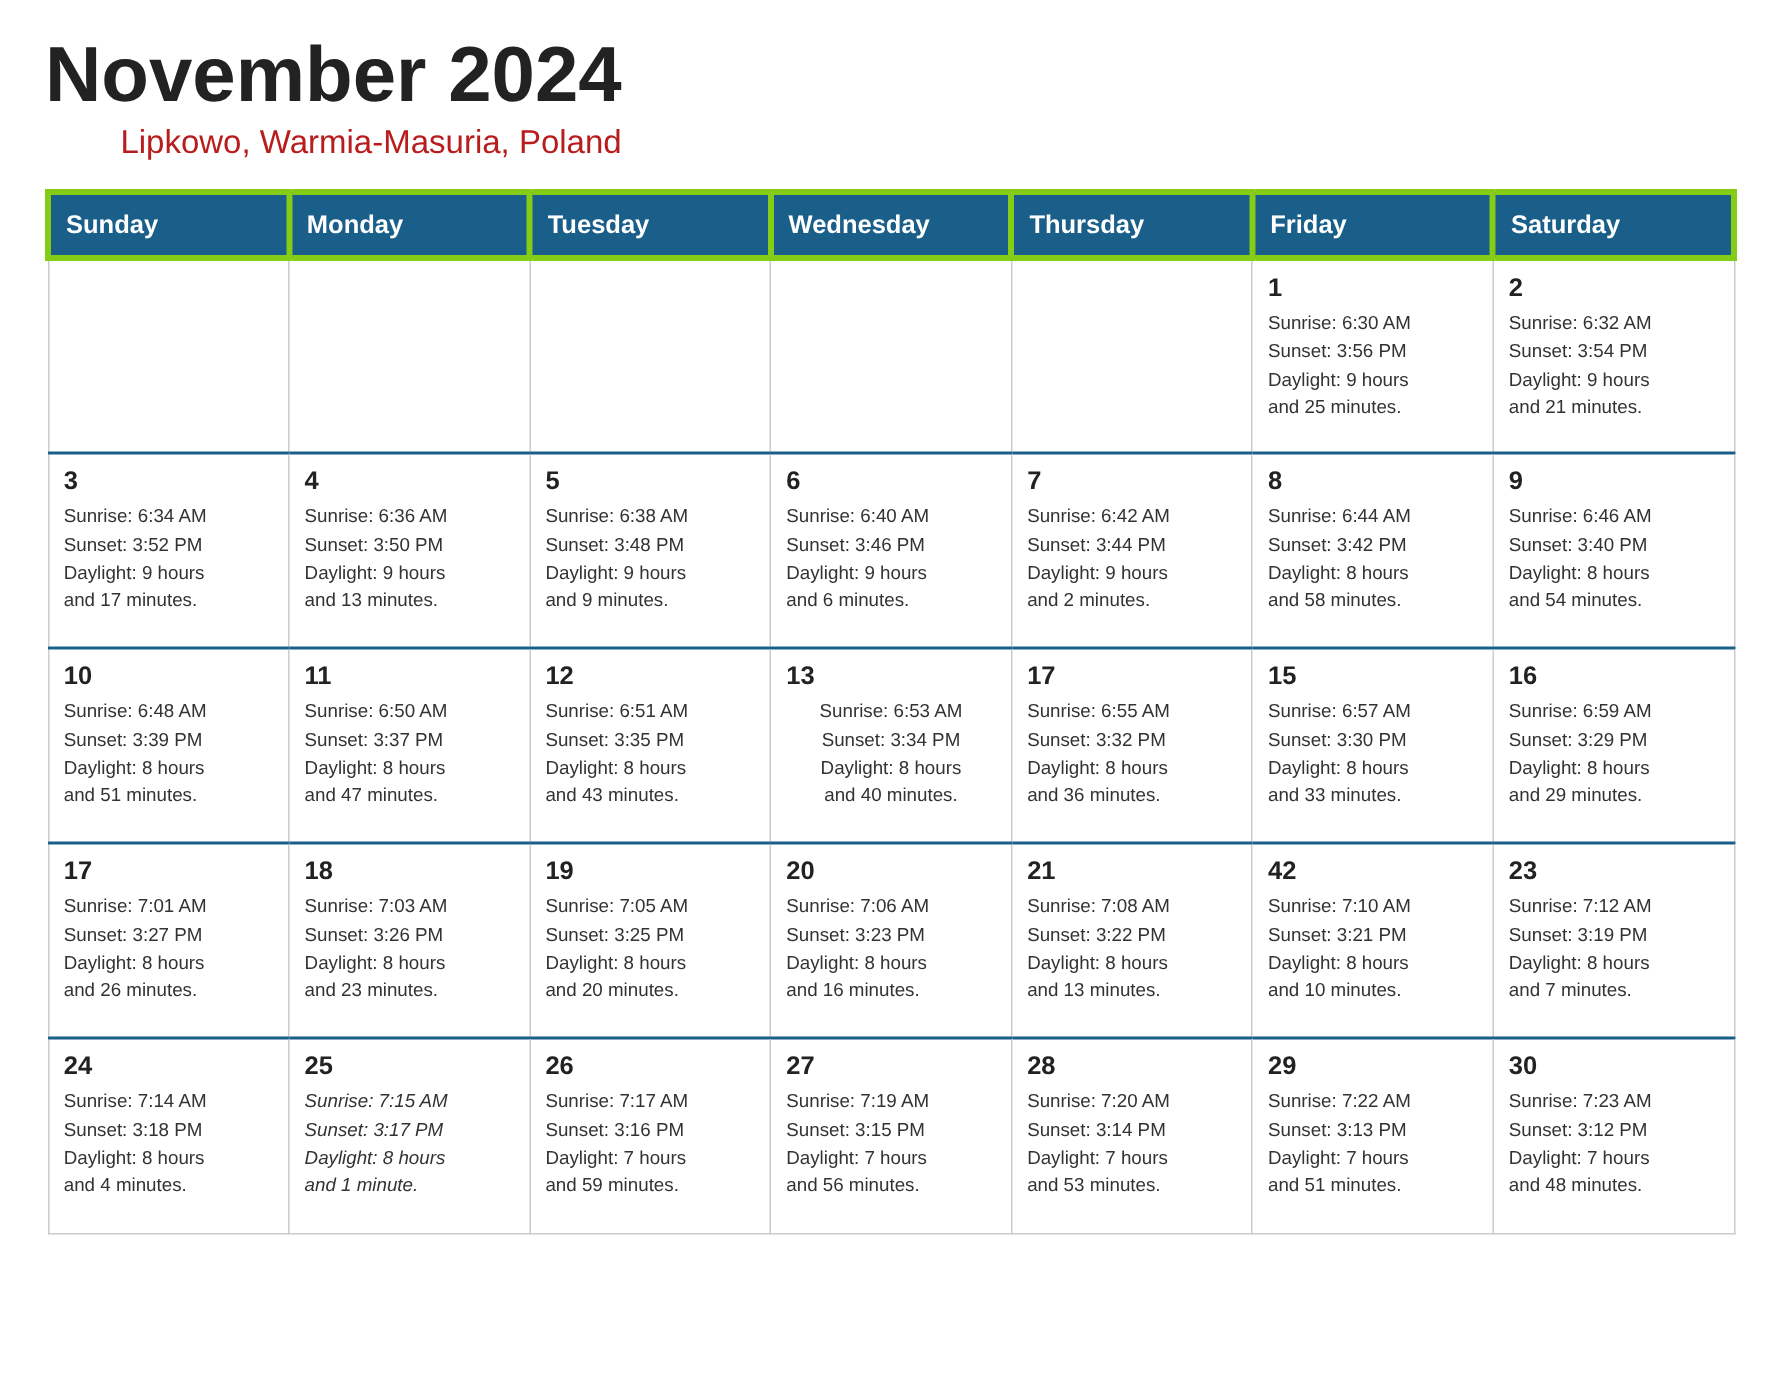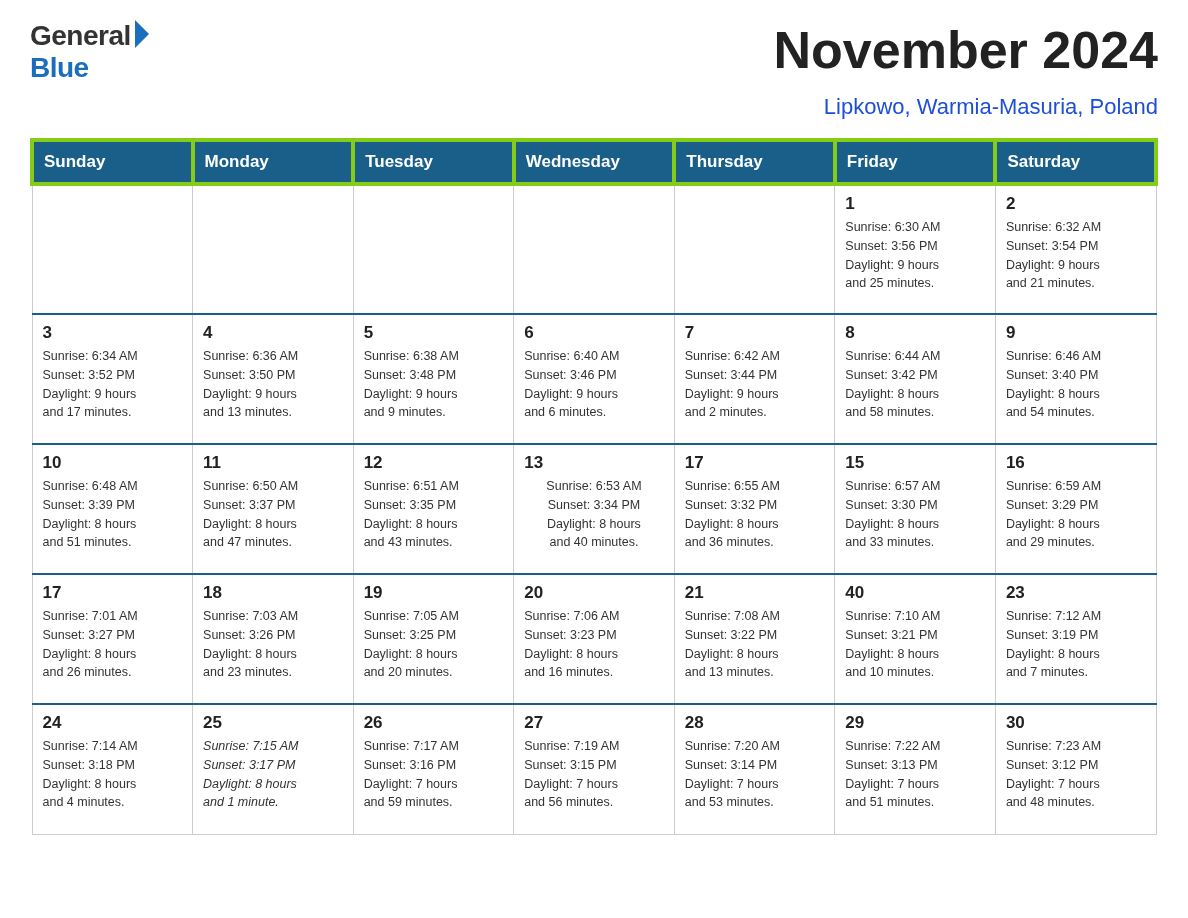--- a/index.html
+++ b/index.html
@@ -48,22 +48,22 @@
     .title-area {
       text-align: right;
     }
     .month-title {
       font-size: 52px;
       font-weight: bold;
       color: #222;
     }
     .location {
       font-size: 22px;
-      color: #1d4ed8;
-      margin-top: 14px;
+      color: #b91c1c;
+      margin-top: 2px;
     }
     .calendar-table {
       width: 100%;
       border-collapse: collapse;
       table-layout: fixed;
     }
     .calendar-table th {
       background-color: #1a5f8a;
       color: #fff;
       font-size: 17px;
@@ -102,27 +102,20 @@
       border-top: 2px solid #1a5f8a;
     }
     .calendar-table tbody tr:not(:first-child) td {
       border-top: 2px solid #1a5f8a;
     }
   </style>
 </head>
 <body>
 
 <div class="header-area">
-  <div class="logo">
-    <div style="display:flex; align-items:center;">
-      <span class="logo-general">General</span>
-      <div class="logo-triangle"></div>
-    </div>
-    <span class="logo-blue">Blue</span>
-  </div>
   <div class="title-area">
     <div class="month-title">November 2024</div>
     <div class="location">Lipkowo, Warmia-Masuria, Poland</div>
   </div>
 </div>
 
 <table class="calendar-table">
   <thead>
     <tr>
       <th>Sunday</th>
@@ -288,21 +281,21 @@
 and 16 minutes.</div>
         </td>
         <td>
           <div class="day-number">21</div>
           <div class="day-info" style="white-space: pre-line;">Sunrise: 7:08 AM
 Sunset: 3:22 PM
 Daylight: 8 hours
 and 13 minutes.</div>
         </td>
         <td>
-          <div class="day-number">40</div>
+          <div class="day-number">42</div>
           <div class="day-info" style="white-space: pre-line;">Sunrise: 7:10 AM
 Sunset: 3:21 PM
 Daylight: 8 hours
 and 10 minutes.</div>
         </td>
         <td>
           <div class="day-number">23</div>
           <div class="day-info" style="white-space: pre-line;">Sunrise: 7:12 AM
 Sunset: 3:19 PM
 Daylight: 8 hours

